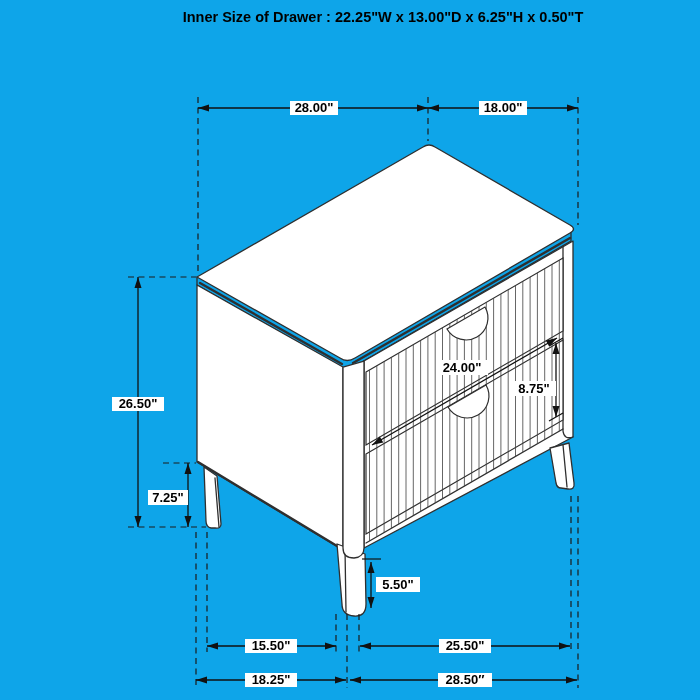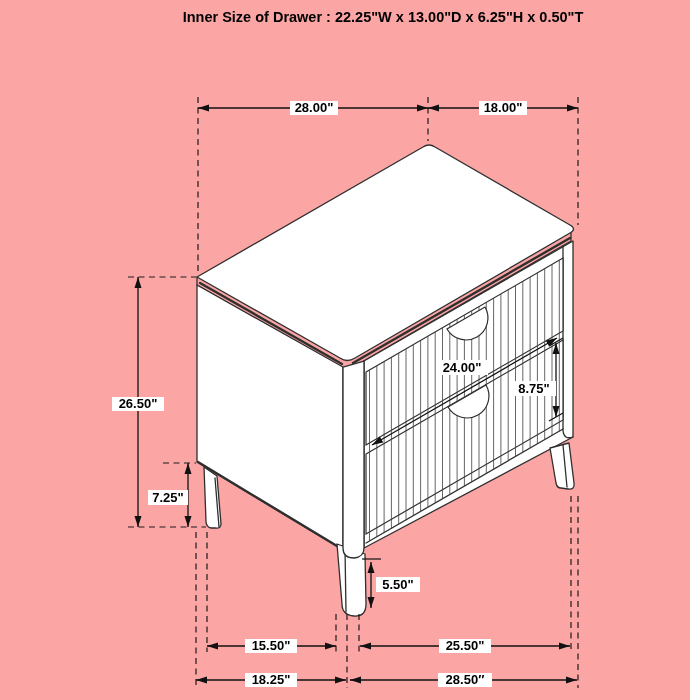--- a/index.html
+++ b/index.html
@@ -1,17 +1,17 @@
 <!DOCTYPE html>
 <html><head>
 <meta charset="utf-8">
 <style>
   html,body{margin:0;padding:0;background:#fff;}
-  .stage{position:relative;width:644px;height:700px;background:#fca5a5;overflow:hidden;
-         font-family:"Liberation Sans",sans-serif;padding-left:46px;}
+  .stage{position:relative;width:700px;height:700px;background:#0ea5e9;overflow:hidden;
+         font-family:"Liberation Sans",sans-serif;}
   svg{position:absolute;left:0;top:0;}
   .outline{fill:#ffffff;stroke:#2f2f2f;stroke-width:1.3;stroke-linejoin:round;}
   .line{fill:none;stroke:#2f2f2f;stroke-width:1.3;stroke-linejoin:round;stroke-linecap:round;}
   .thick{fill:none;stroke:#2f2f2f;stroke-width:2.4;stroke-linecap:round;}
   .drawer{fill:#ffffff;stroke:#2f2f2f;stroke-width:1.2;}
   .pull{fill:#ffffff;stroke:#2f2f2f;stroke-width:1.2;}
   .flutes line{stroke:#3f3f3f;stroke-width:0.8;}
   .dash{fill:none;stroke:#1c1c1c;stroke-width:1.2;stroke-dasharray:6 4.5;}
   .dim{fill:none;stroke:#111111;stroke-width:1.3;}
   .tick{fill:none;stroke:#111111;stroke-width:1.2;}

